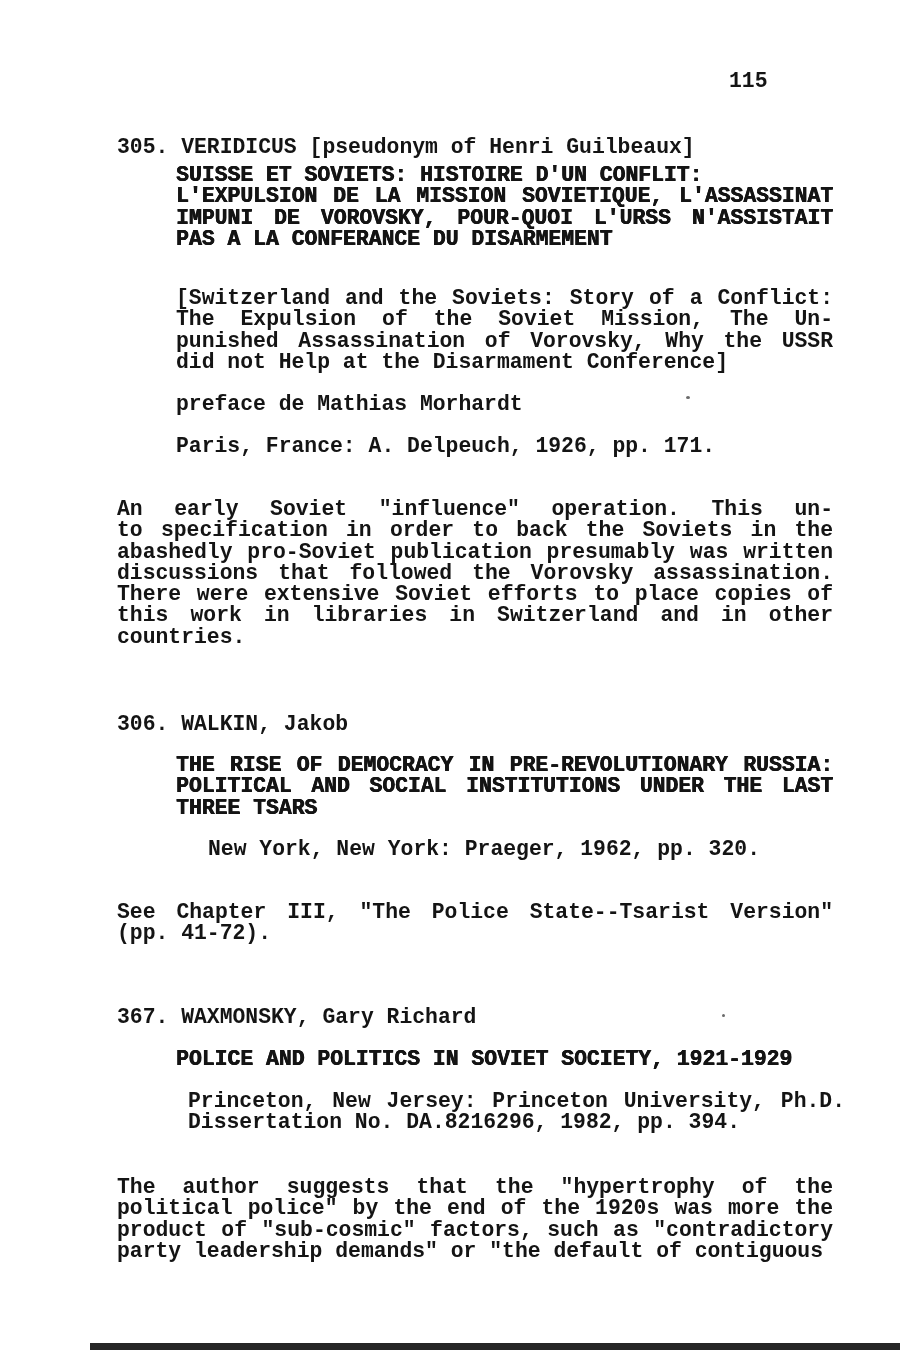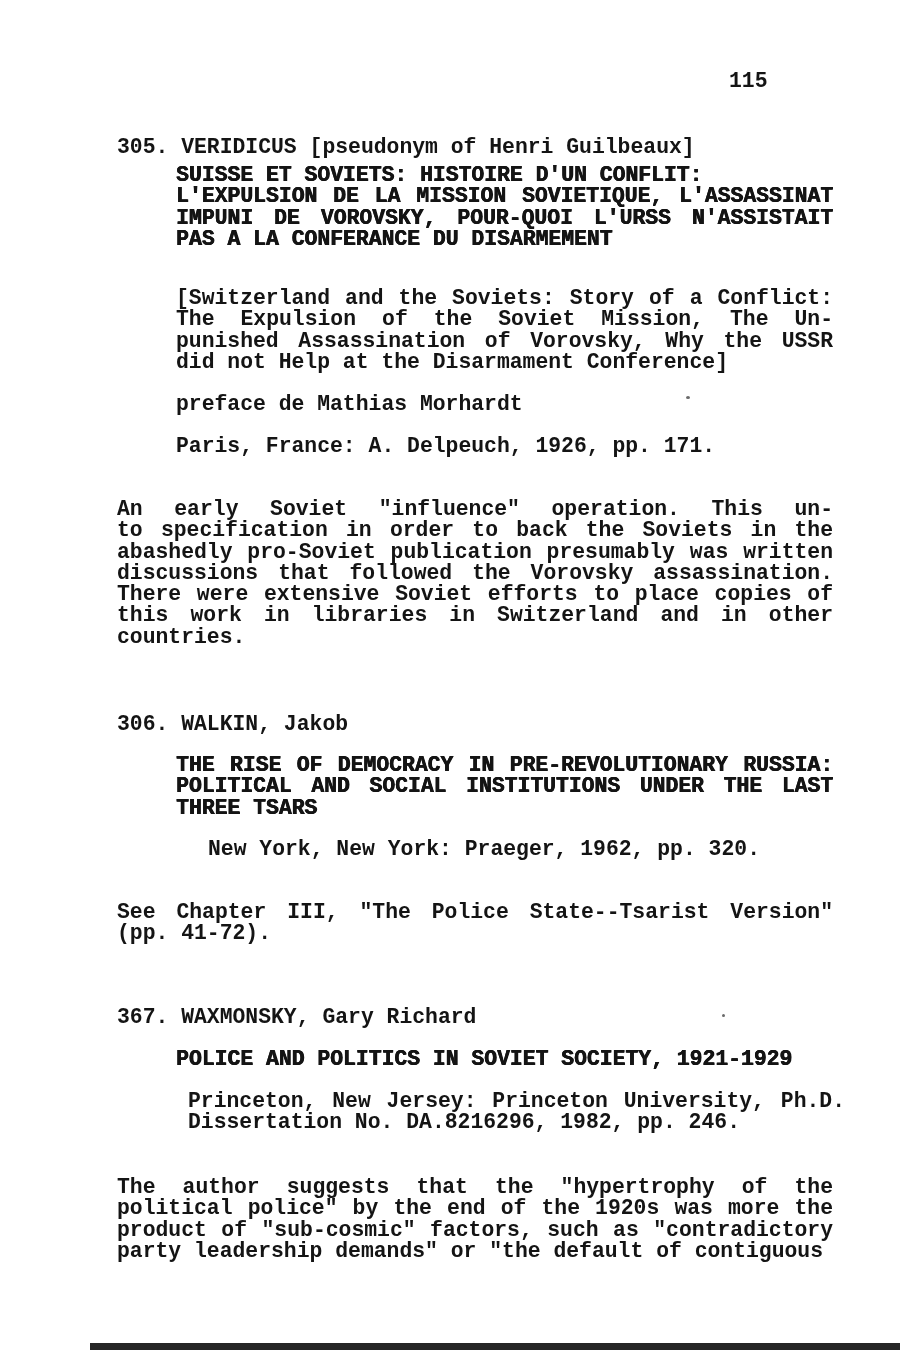--- a/index.html
+++ b/index.html
@@ -101,21 +101,21 @@
   <div class="block col-main txt" style="top:1007px;">
     <span class="line ll">367. WAXMONSKY, Gary Richard</span>
   </div>
 
   <div class="block col-indent txt book-title" style="top:1049px;">
     <span class="line ll">POLICE AND POLITICS IN SOVIET SOCIETY, 1921-1929</span>
   </div>
 
   <div class="block col-indent txt" style="top:1091px;margin-left:12px;">
     <span class="line jl">Princeton, New Jersey: Princeton University, Ph.D.</span>
-    <span class="line ll">Dissertation No. DA.8216296, 1982, pp. 246.</span>
+    <span class="line ll">Dissertation No. DA.8216296, 1982, pp. 394.</span>
   </div>
 
   <div class="block col-main txt" style="top:1177px;">
     <span class="line jl">The author suggests that the "hypertrophy of the</span>
     <span class="line jl">political police" by the end of the 1920s was more the</span>
     <span class="line jl">product of "sub-cosmic" factors, such as "contradictory</span>
     <span class="line ll">party leadership demands" or "the default of contiguous</span>
   </div>
 
   <div class="speck speck1"></div>

